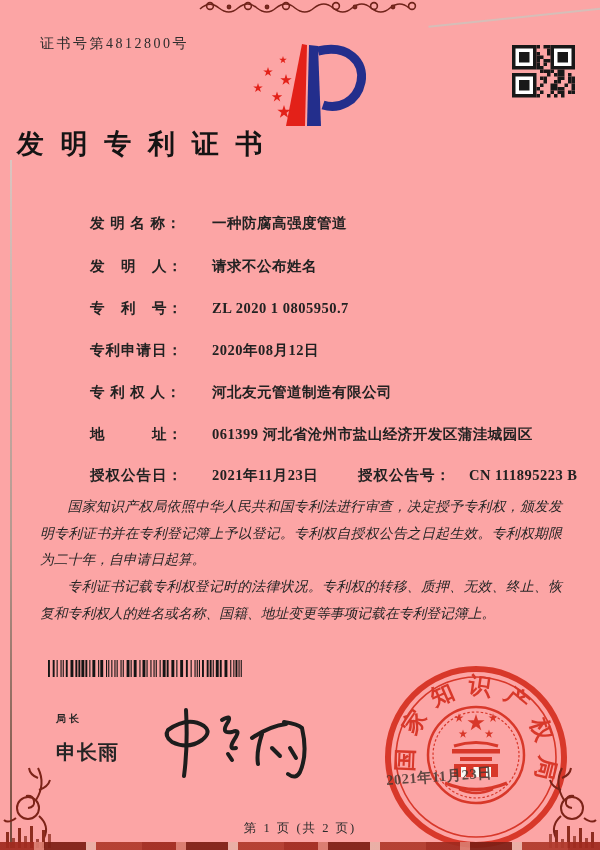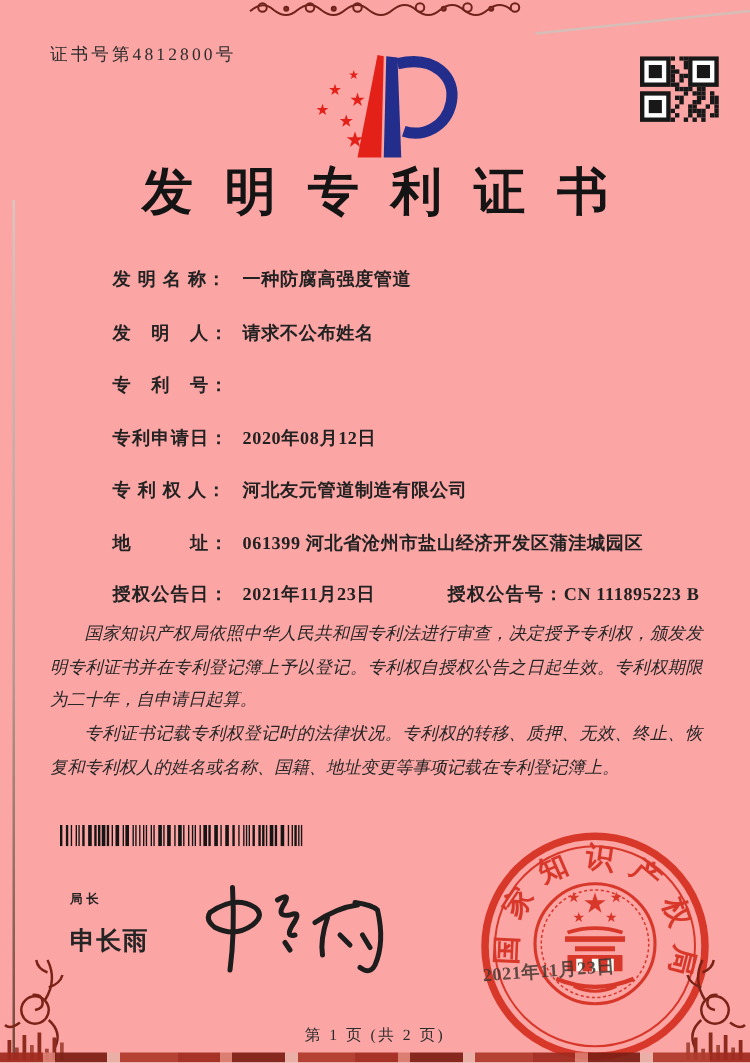--- a/index.html
+++ b/index.html
@@ -3,25 +3,25 @@
 <meta charset="utf-8">
 <style>
   html,body{margin:0;padding:0;background:#e8e6e2;}
   .page{
     position:relative;width:600px;height:850px;margin:0 auto;
     background:#fca5a5;overflow:hidden;
     font-family:"Liberation Serif","DejaVu Serif",serif;color:#242424;
   }
   .abs{position:absolute;}
   .cert-no{left:40px;top:35px;font-size:14px;letter-spacing:2.5px;color:#2c2c2c;}
-  .title{left:0;top:126px;width:100%;text-align:center;font-size:41px;font-weight:bold;
+  .title{left:0;top:126px;width:100%;text-align:left;font-size:27px;font-weight:bold;
          letter-spacing:0.62em;text-indent:0.62em;color:#141414;}
   .row{left:42px;display:flex;align-items:baseline;font-size:14.5px;font-weight:600;color:#222;white-space:nowrap;}
   .row .lbl{letter-spacing:1px;min-width:104px;margin-left:48px;}
-  .row .val{margin-left:0;letter-spacing:.5px;}
+  .row .val{margin-left:18px;letter-spacing:.5px;}
   .paras{left:40px;top:494px;width:522px;font-size:13.8px;line-height:1.93;
          font-style:italic;font-weight:500;color:#262626;text-align:justify;}
   .paras p{margin:0;text-indent:2em;}
   .signer-title{left:56px;top:712px;font-size:10px;letter-spacing:3px;font-weight:600;}
   .signer-name{left:56px;top:739px;font-size:20px;letter-spacing:1px;font-weight:600;}
   .seal-date{left:386px;top:765px;width:170px;font-size:14.5px;font-weight:700;color:#453832;
              transform:rotate(-4deg);letter-spacing:.5px;opacity:.85;}
   .footer{left:0;top:820px;width:100%;text-align:center;font-size:12.5px;letter-spacing:2px;color:#2b2b2b;}
   .fold-line{left:10px;top:160px;width:1.6px;height:688px;
              background:linear-gradient(#d3cdc7,#a39589 55%,#54301f);opacity:.8;}
@@ -171,20 +171,21 @@
   <div class="abs row" style="top:214px">
     <span class="lbl">发 明 名 称：</span>
     <span class="val">一种防腐高强度管道</span>
   </div>
   <div class="abs row" style="top:257px">
     <span class="lbl">发　明　人：</span>
     <span class="val">请求不公布姓名</span>
   </div>
   <div class="abs row" style="top:299px">
     <span class="lbl">专　利　号：</span>
+    <span class="val">ZL 2020 1 0805950.7</span>
   </div>
   <div class="abs row" style="top:341px">
     <span class="lbl">专利申请日：</span>
     <span class="val">2020年08月12日</span>
   </div>
   <div class="abs row" style="top:383px">
     <span class="lbl">专 利 权 人：</span>
     <span class="val">河北友元管道制造有限公司</span>
   </div>
   <div class="abs row" style="top:425px">

